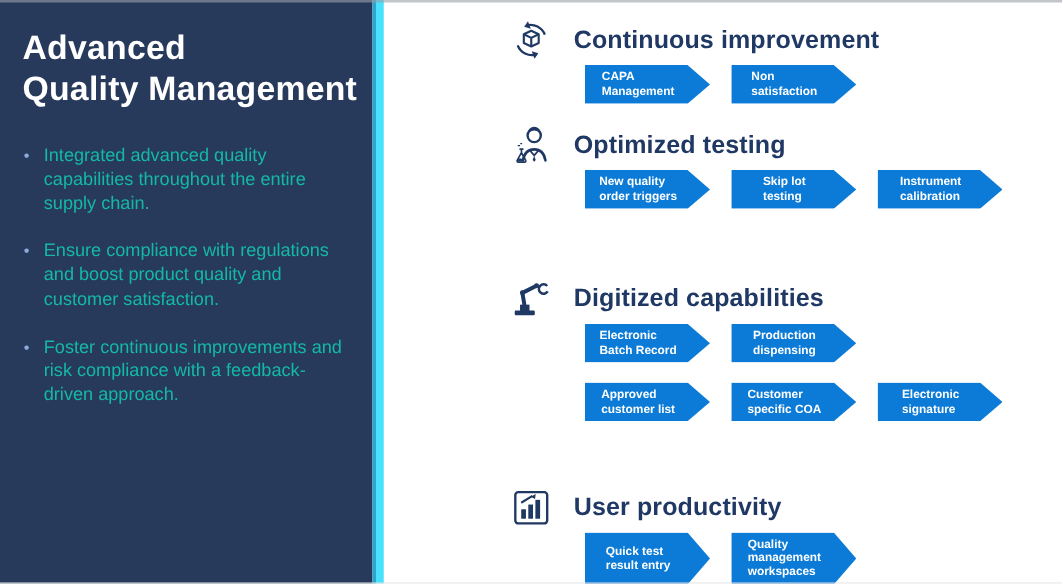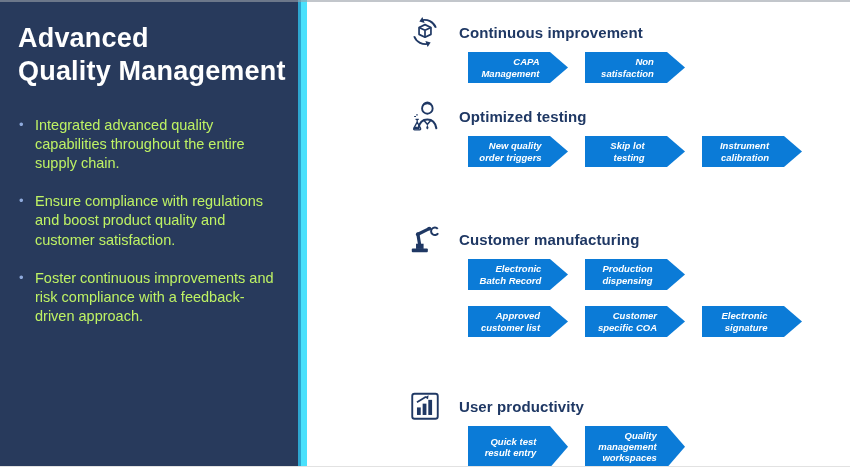--- a/index.html
+++ b/index.html
@@ -7,35 +7,35 @@
   .slide{position:relative;width:850px;height:467px;background:#ffffff;overflow:hidden;}
   .top-edge{position:absolute;left:0;top:0;width:100%;height:2px;background:#9aa0a8;opacity:.6;z-index:9;}
   .bottom-edge{position:absolute;left:0;bottom:0;width:100%;height:1px;background:#e2e2e2;z-index:9;}
 
   
   .left-panel{position:absolute;left:0;top:0;width:298px;height:467px;background:#283a5c;color:#ffffff;box-sizing:border-box;padding:20px 16px 16px 18px;}
   .accent-stripe{position:absolute;left:298px;top:0;width:9px;height:467px;background:linear-gradient(90deg,#2da5cf 0 3px,#4ae1fc 3px 100%);}
   .panel-title{font-size:27px;font-weight:700;line-height:1.22;letter-spacing:.2px;margin:2px 0 28px 0;}
   .panel-title div{white-space:nowrap;}
   .bullets{list-style:none;margin:0;padding:0;}
-  .bullets li{position:relative;padding-left:17px;margin-bottom:19px;font-size:14.5px;line-height:1.32;color:#bef264;}
+  .bullets li{position:relative;padding-left:17px;margin-bottom:19px;font-size:14.5px;line-height:1.32;color:#14b8a6;}
   .bullets li::before{content:"•";position:absolute;left:1px;top:0;color:#8faadc;font-size:13px;}
 
   
   .section{position:absolute;left:408px;}
   .sec-head{display:flex;align-items:center;gap:17px;height:34px;}
   .sec-icon{width:34px;height:34px;flex:0 0 34px;display:flex;align-items:center;justify-content:center;}
   .sec-icon svg{width:34px;height:34px;}
-  .sec-title{font-size:15px;font-weight:700;color:#1f3864;letter-spacing:.1px;white-space:nowrap;}
+  .sec-title{font-size:20px;font-weight:700;color:#1f3864;letter-spacing:.1px;white-space:nowrap;}
   .arrows{margin-left:60px;margin-top:3px;width:338px;display:flex;flex-wrap:wrap;column-gap:17px;row-gap:11px;}
   .arrow{width:100px;min-height:31px;box-sizing:border-box;background:#0b7bd7;
          clip-path:polygon(0 0, calc(100% - 18px) 0, 100% 50%, calc(100% - 18px) 100%, 0 100%);
          display:flex;align-items:center;justify-content:center;
          padding:4px 20px 4px 5px;}
-  .arrow span{color:#ffffff;font-size:9.5px;font-weight:700;line-height:1.18;text-align:right;white-space:pre-line;font-style:italic;}
+  .arrow span{color:#ffffff;font-size:9.5px;font-weight:700;line-height:1.18;text-align:left;white-space:pre-line;}
 </style>
 </head>
 <body>
 
 <div class="slide">
   <div class="top-edge"></div>
   <div class="bottom-edge"></div>
 
   <aside class="left-panel">
     <div class="panel-title">
@@ -117,21 +117,21 @@
       <span class="sec-icon">
         <svg viewBox="0 0 36 36">
           <rect x="4" y="28" width="17" height="4" rx="1" fill="#1f3864"></rect>
           <rect x="8.5" y="23" width="8" height="5.5" fill="#1f3864"></rect>
           <path d="M12.5 25 L10.5 13 L22.5 7" fill="none" stroke="#1f3864" stroke-width="3.4" stroke-linecap="round" stroke-linejoin="round"></path>
           <circle cx="10.5" cy="13" r="2.1" fill="#1f3864"></circle>
           <circle cx="22.5" cy="7" r="2.1" fill="#1f3864"></circle>
           <path d="M31.5 7.2 a4 4 0 1 0 .4 4.6" fill="none" stroke="#1f3864" stroke-width="2.1"></path>
         </svg>
       </span>
-      <span class="sec-title">Customer manufacturing</span>
+      <span class="sec-title">Digitized capabilities</span>
     </div>
     <div class="arrows">
       <div class="arrow">
           <span>Electronic
 Batch Record</span>
         </div>
       <div class="arrow">
           <span>Production
 dispensing</span>
         </div>

